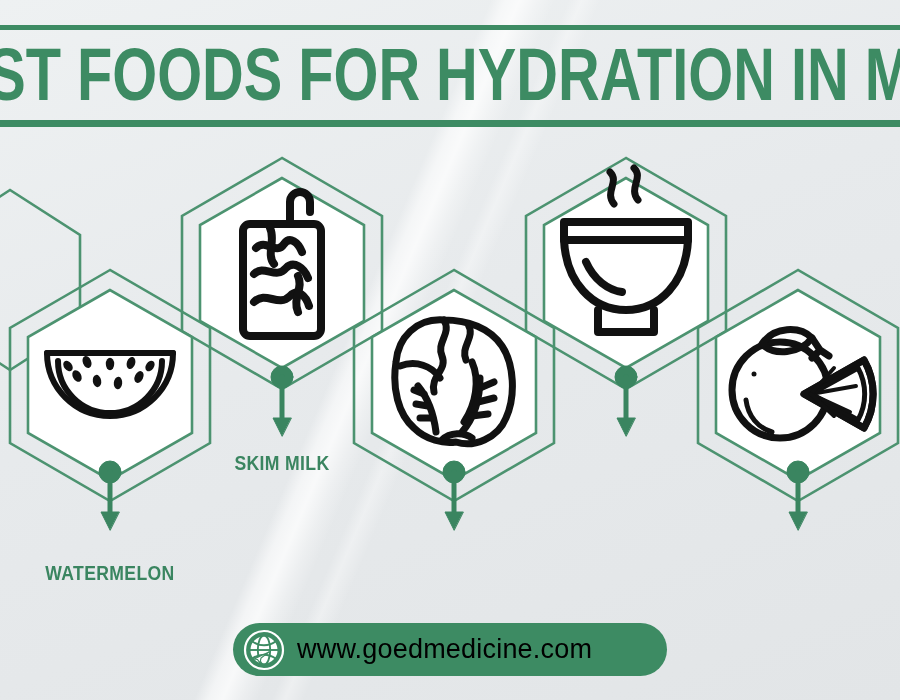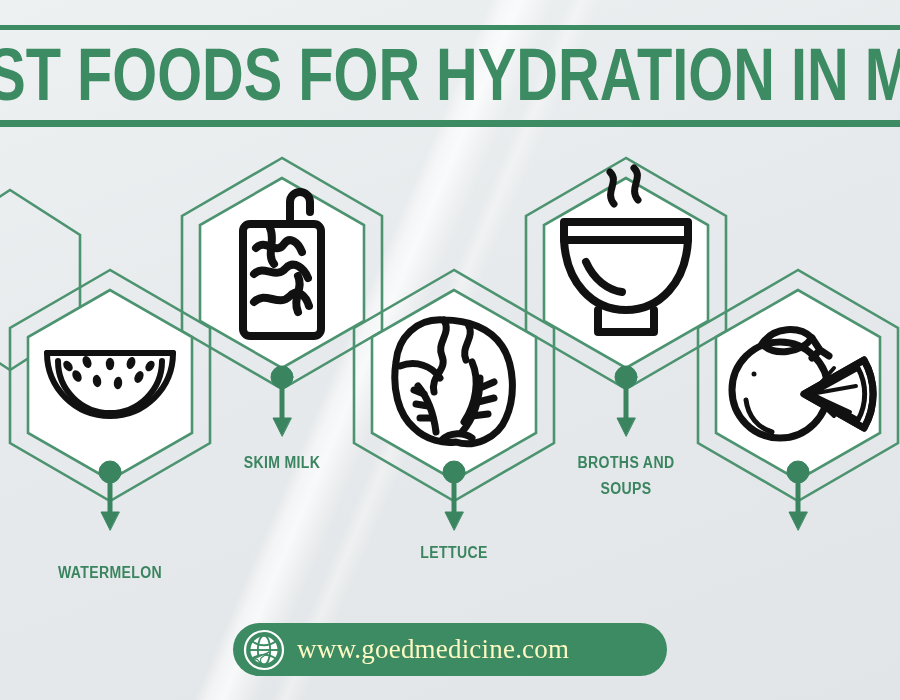--- a/index.html
+++ b/index.html
@@ -61,21 +61,21 @@
     display: inline-block;
     transform: scaleX(0.78);
     transform-origin: center;
   }
 
   .label {
     position: absolute;
     color: #3a8560;
     font-family: "Liberation Sans Narrow", "Liberation Sans", sans-serif;
     font-weight: 700;
-    font-size: 16px;
+    font-size: 20px;
     line-height: 26px;
     letter-spacing: 0.4px;
     text-align: center;
     white-space: pre-line;
     transform: translateX(-50%);
   }
   .label span { display: inline-block; transform: scaleX(0.88); }
 
   
   #footer-pill {
@@ -85,22 +85,22 @@
     width: 434px;
     height: 53px;
     background: #3d8b63;
     border-radius: 27px;
     display: flex;
     align-items: center;
     padding-left: 10px;
     box-sizing: border-box;
   }
   #footer-url {
-    color: #fef9c3;
-    font-family: Liberation Serif, serif;
+    color: #000000;
+    font-family: Liberation Sans, sans-serif;
     font-size: 27px;
     letter-spacing: 0.2px;
     margin-left: 12px;
     white-space: nowrap;
   }
 </style>
 </head>
 <body>
 
 <div id="canvas">
@@ -251,24 +251,21 @@
         <line x1="798" y1="472" x2="798" y2="518" stroke-width="5" fill="none"></line>
         <polygon points="798,530 789,512 807,512"></polygon>
       </g>
     </g>
   </svg>
 
   <div class="label" style="left:110px; top:560px;"><span>WATERMELON</span></div>
 
   <div class="label" style="left:282px; top:450px;"><span>SKIM MILK</span></div>
 
-  <div class="label" style="left:454px; top:540px;"><span>LETTUCE</span></div>
-
-  <div class="label" style="left:626px; top:450px;"><span>BROTHS AND
-SOUPS</span></div>
+
 
 
   <div id="footer-pill">
     <svg width="42" height="42" viewBox="0 0 42 42">
       <circle cx="21" cy="21" r="19" fill="none" stroke="#ffffff" stroke-width="2.2"></circle>
       <circle cx="21" cy="21" r="14.5" fill="#ffffff"></circle>
       <g stroke="#3d8b63" stroke-width="1.9" fill="none">
         <circle cx="21" cy="21" r="14.5"></circle>
         <ellipse cx="21" cy="21" rx="6.2" ry="14.5"></ellipse>
         <line x1="6.5" y1="21" x2="35.5" y2="21"></line>

